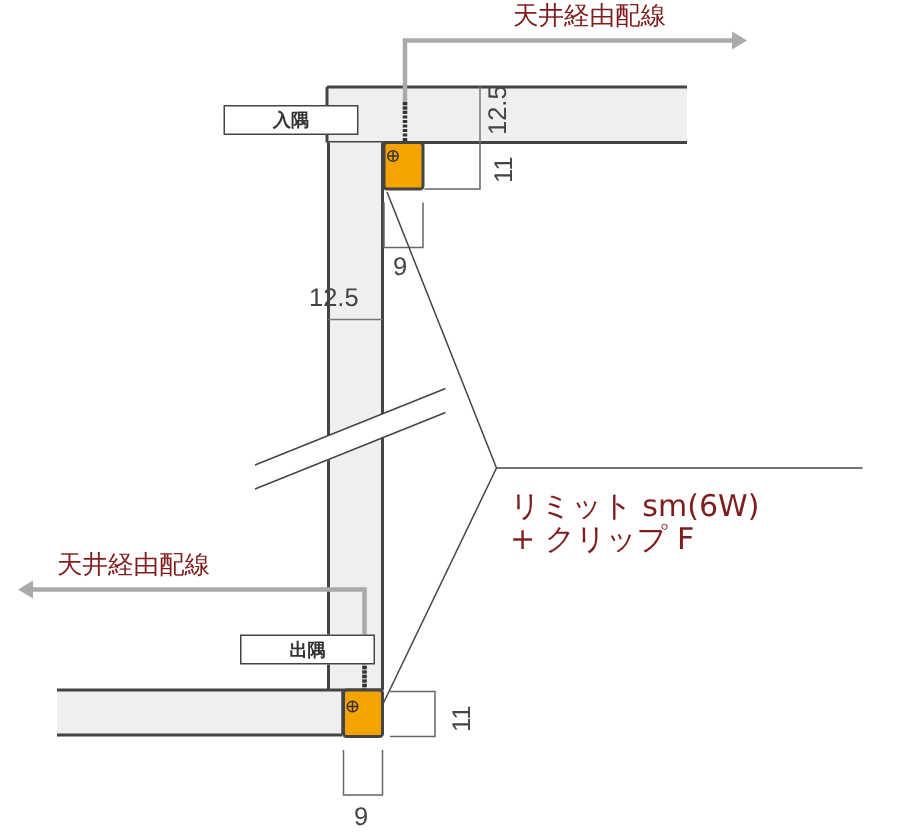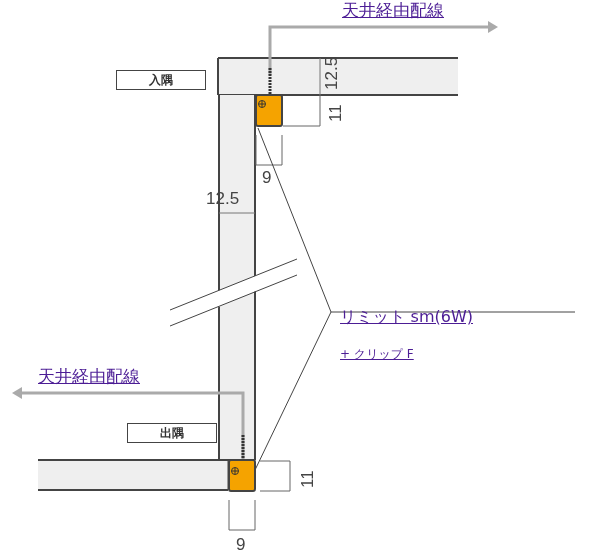--- a/index.html
+++ b/index.html
@@ -1,22 +1,22 @@
 <!DOCTYPE html>
 <html><head>
 <meta charset="utf-8">
 <style>
   html, body { margin: 0; padding: 0; background: #ffffff; }
   body { width: 600px; height: 558px; position: relative; overflow: hidden;
          font-family: "DejaVu Sans", sans-serif; }
   svg { position: absolute; left: 0; top: 0; }
-  .lbl { position: absolute; color: #4c1d95; white-space: nowrap; text-decoration: underline; }
+  .lbl { position: absolute; color: #7f1d1d; white-space: nowrap; }
   .box-label { position: absolute; border: 1px solid #444; background: #fff;
                font-size: 12px; font-weight: bold; color: #333;
-               text-align: center; line-height: 18px; height: 18px; }
+               text-align: center; line-height: 18px; height: 18px; margin-left: 33px; }
   .dim { position: absolute; font-size: 17px; color: #444; font-family: "Liberation Sans", sans-serif; }
   .rot { transform: rotate(-90deg); transform-origin: left top; }
 </style>
 </head>
 <body>
 
 <svg width="600" height="558" viewBox="0 0 600 558">
 
   <rect x="218" y="58" width="240" height="37" fill="#efefef" stroke="none"></rect>
   <line x1="218" y1="58" x2="458" y2="58" stroke="#444" stroke-width="2"></line>
@@ -67,21 +67,21 @@
   <polyline points="260,461 290,461 290,491 260,491" fill="none" stroke="#666" stroke-width="1"></polyline>
   <polyline points="229,500 229,530 255,530 255,500" fill="none" stroke="#666" stroke-width="1"></polyline>
 </svg>
 
 <div class="lbl" style="left:342px; top:-1px; font-size:17px;">天井経由配線</div>
 <div class="lbl" style="left:38px; top:365px; font-size:17px;">天井経由配線</div>
 
 <div class="box-label" style="left:116px; top:70px; width:88px;">入隅</div>
 <div class="box-label" style="left:127px; top:423px; width:88px;">出隅</div>
 
-<div class="lbl" style="left:340px; top:307px; font-size:16px;">リミット sm(6W)</div>
-<div class="lbl" style="left:340px; top:346px; font-size:12px;">+ クリップ F</div>
+<div class="lbl" style="left:340px; top:324px; font-size:20px;">リミット sm(6W)</div>
+<div class="lbl" style="left:340px; top:346px; font-size:20px;">+ クリップ F</div>
 
 <div class="dim rot" style="left:322px; top:90px;">12.5</div>
 <div class="dim rot" style="left:326px; top:122px;">11</div>
 <div class="dim" style="left:262px; top:168px;">9</div>
 <div class="dim" style="left:206px; top:189px;">12.5</div>
 <div class="dim rot" style="left:298px; top:488px;">11</div>
 <div class="dim" style="left:236px; top:535px;">9</div>
 
 </body></html>

